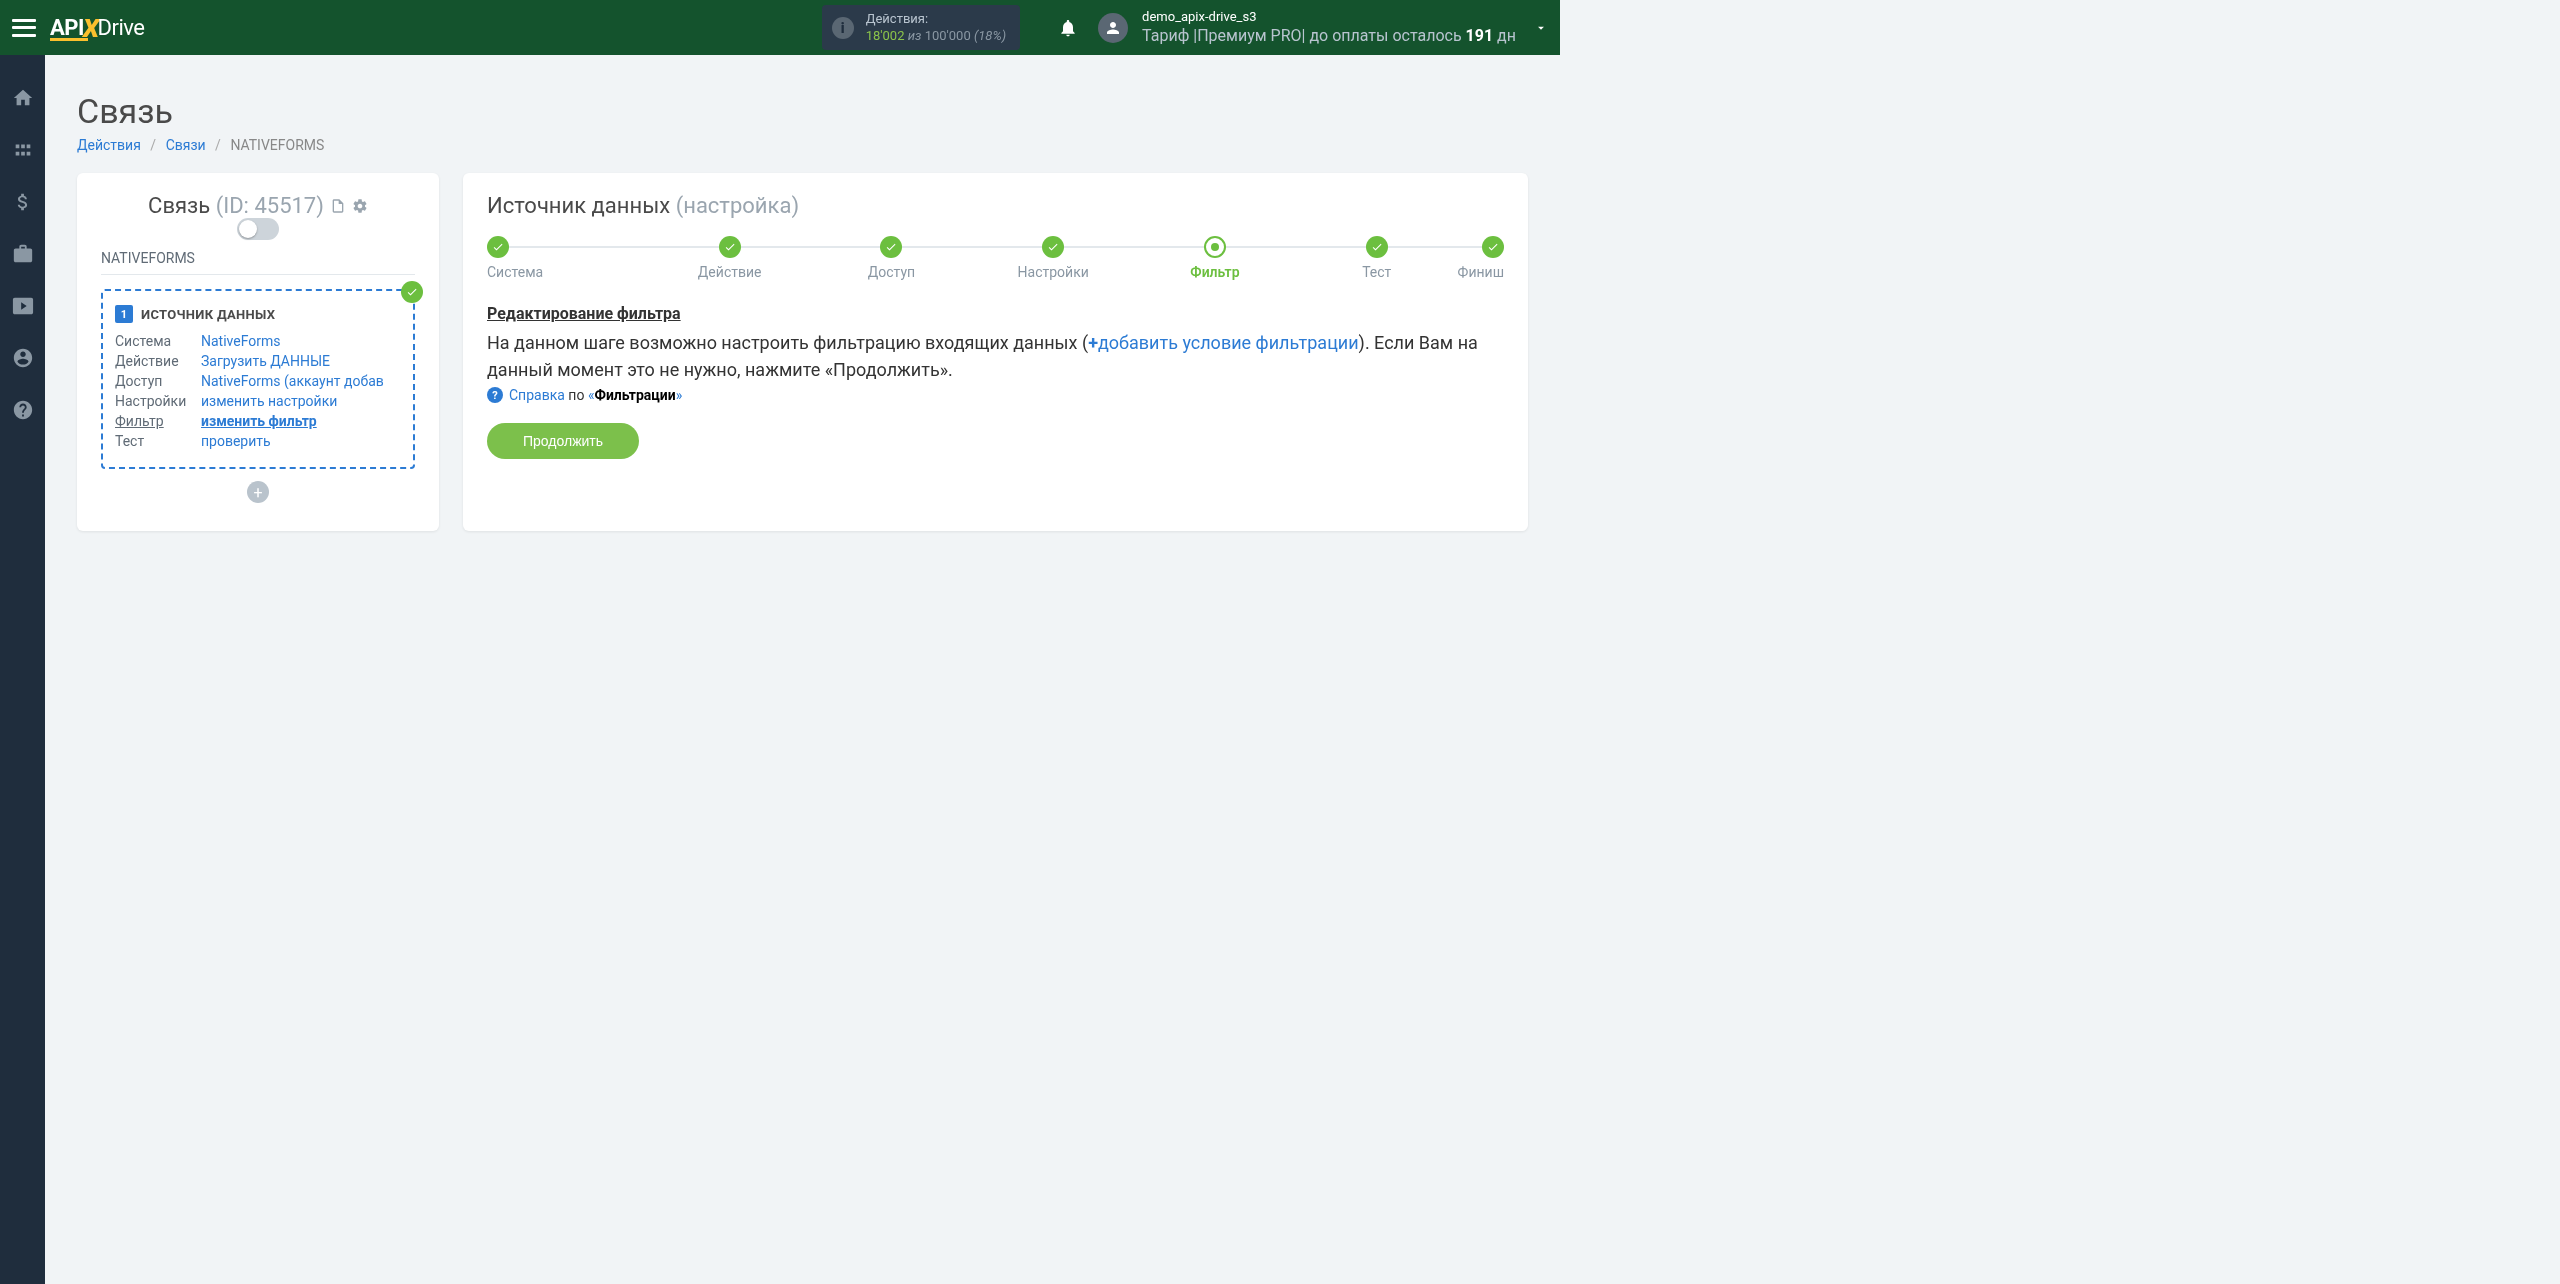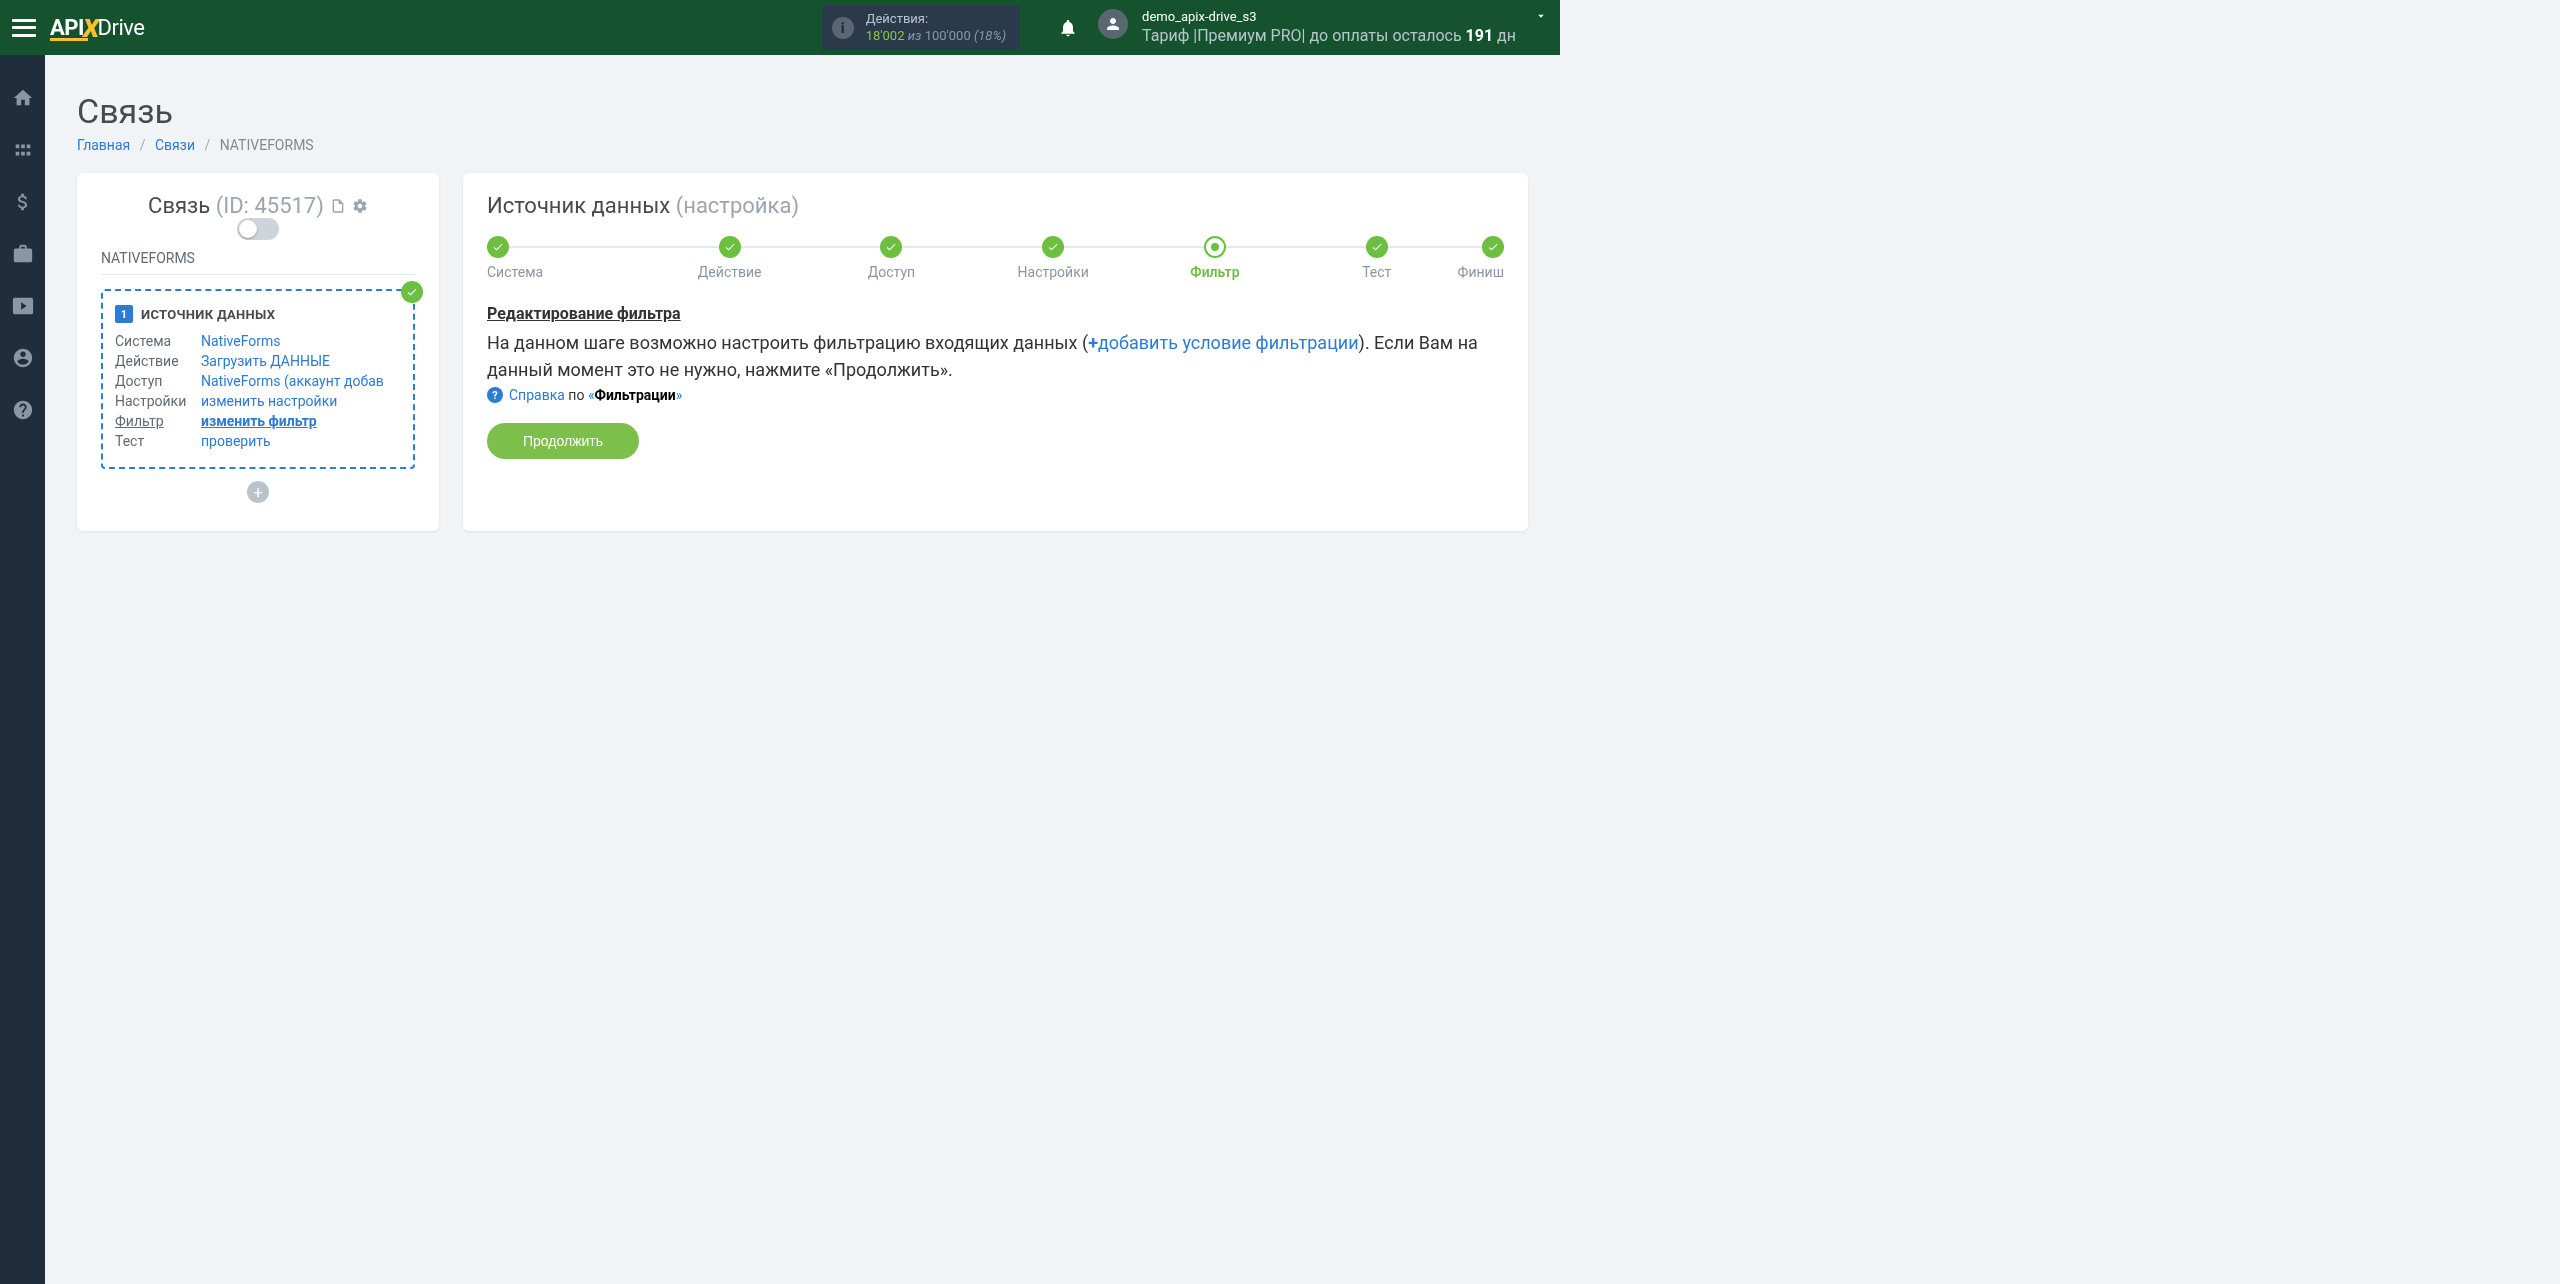--- a/index.html
+++ b/index.html
@@ -17,21 +17,21 @@
 .header-spacer { flex: 1; }
 .actions-box { background: #2b3a4a; border-radius: 4px; padding: 6px 14px 6px 10px; display: flex; align-items: center; margin-right: 18px; }
 .actions-box .info-icon { width: 22px; height: 22px; background: #5a6773; border-radius: 50%; display: flex; align-items: center; justify-content: center; color: #1f2d3d; font-weight: 900; font-size: 14px; margin-right: 12px; }
 .actions-text { font-size: 13px; line-height: 1.3; }
 .actions-text .l1 { color: #b8c4cf; }
 .actions-text .l2 { color: #8bc34a; }
 .actions-text .l2 .iz { color: #8a97a3; font-style: italic; }
 .actions-text .l2 .total { color: #8a97a3; }
 .actions-text .l2 .pct { color: #8a97a3; font-style: italic; }
 .bell { width: 20px; height: 20px; margin: 0 20px; fill: #fff; cursor: pointer; }
-.user-block { display: flex; cursor: pointer; }
+.user-block { display: flex; align-items: center; cursor: pointer; }
 .avatar { width: 30px; height: 30px; background: #5a6773; border-radius: 50%; display: flex; align-items: center; justify-content: center; margin-right: 14px; }
 .avatar svg { width: 18px; height: 18px; fill: #fff; }
 .user-text { font-size: 13px; line-height: 1.3; }
 .user-text .uname { color: #fff; }
 .user-text .tariff { color: #b8c4cf; font-size: 16px; }
 .user-text .tariff b { color: #fff; font-weight: 700; }
 .chevron { margin-left: 18px; width: 14px; height: 14px; fill: #fff; }
 
 
 .sidebar { position: absolute; left: 0; top: 55px; bottom: 0; width: 45px; background: #1f2d3d; display: flex; flex-direction: column; align-items: center; padding-top: 32px; gap: 30px; }
@@ -173,21 +173,21 @@
       <path d="M12 2C6.48 2 2 6.48 2 12s4.48 10 10 10 10-4.48 10-10S17.52 2 12 2zm0 3c1.66 0 3 1.34 3 3s-1.34 3-3 3-3-1.34-3-3 1.34-3 3-3zm0 14.2c-2.5 0-4.71-1.28-6-3.22.03-1.99 4-3.08 6-3.08s5.97 1.09 6 3.08c-1.29 1.94-3.5 3.22-6 3.22z"></path>
     </svg>
   <svg class="sidebar-item" viewBox="0 0 24 24">
       <path d="M12 2C6.48 2 2 6.48 2 12s4.48 10 10 10 10-4.48 10-10S17.52 2 12 2zm1 17h-2v-2h2v2zm2.07-7.75l-.9.92C13.45 12.9 13 13.5 13 15h-2v-.5c0-1.1.45-2.1 1.17-2.83l1.24-1.26c.37-.36.59-.86.59-1.41 0-1.1-.9-2-2-2s-2 .9-2 2H8c0-2.21 1.79-4 4-4s4 1.79 4 4c0 .88-.36 1.68-.93 2.25z"></path>
     </svg>
 </div>
 
 <div class="main">
   <h1 class="page-title">Связь</h1>
   <div class="breadcrumb">
-    <a>Главная</a>
+    <a>Действия</a>
     <span class="sep">/</span>
     <a>Связи</a>
     <span class="sep">/</span>
     <span class="current">NATIVEFORMS</span>
   </div>
 
   <div class="content-row">
 
     <div class="card left-card">
       <div class="card-head">

